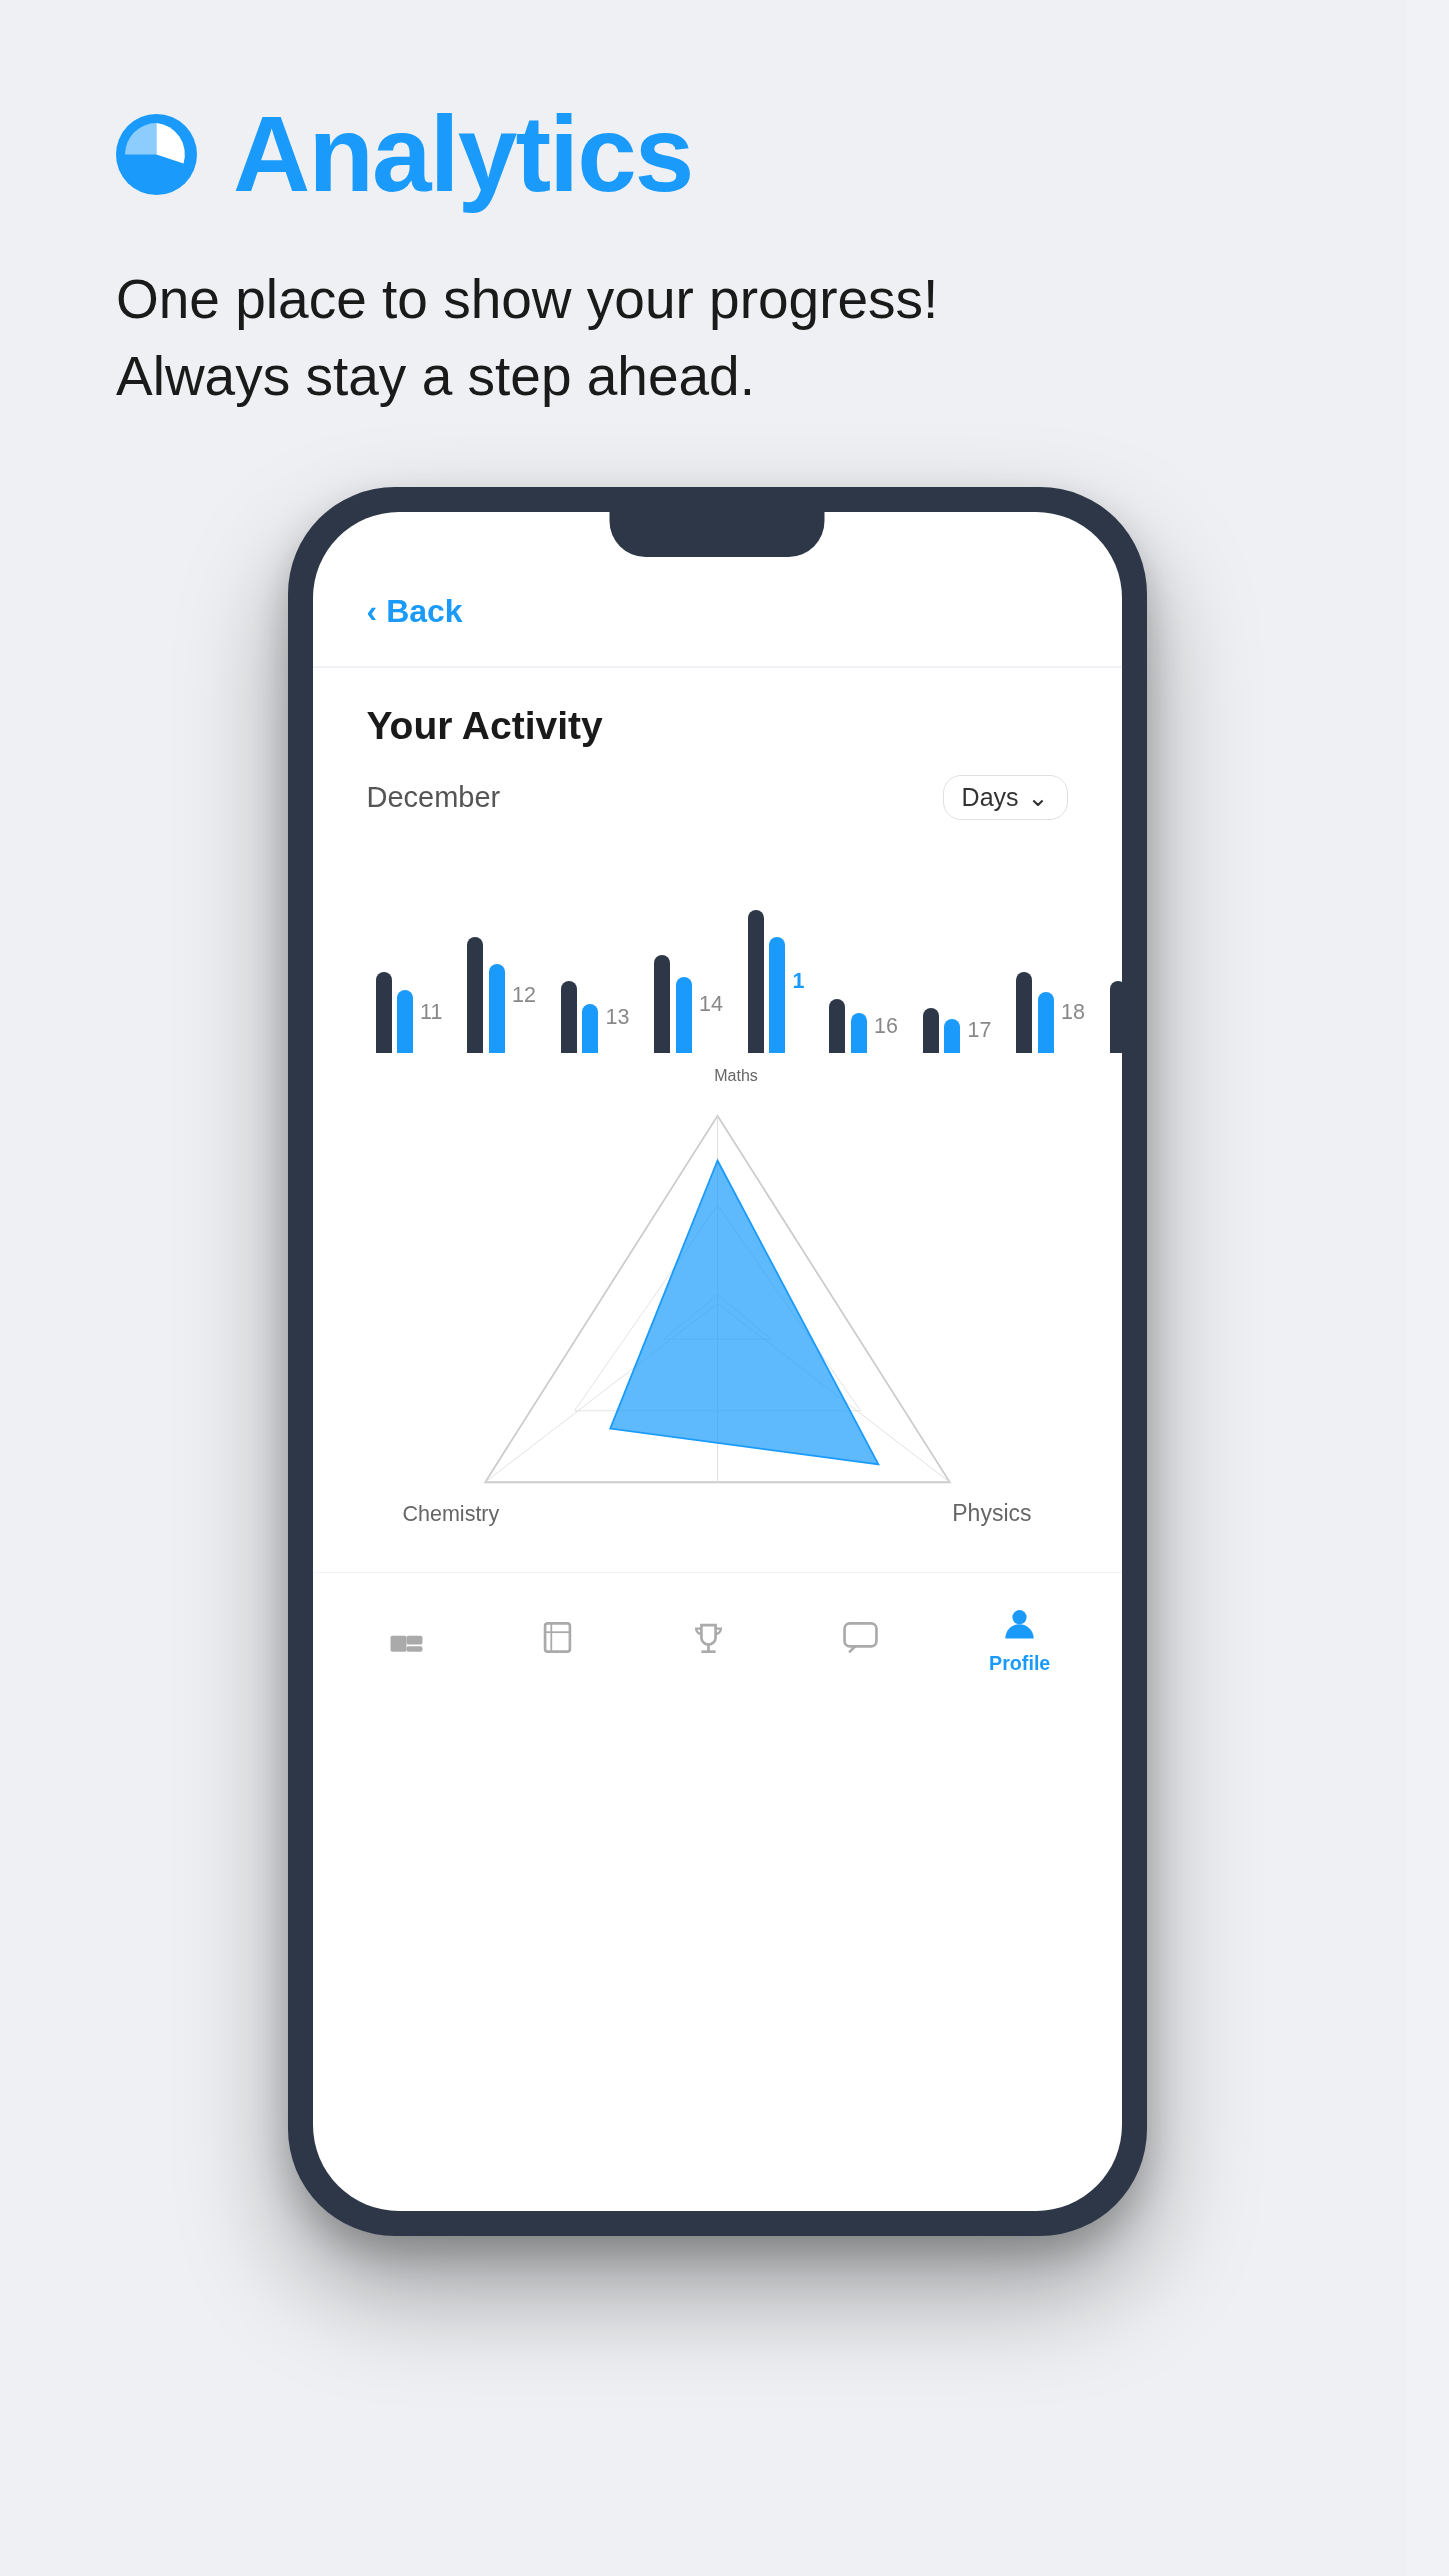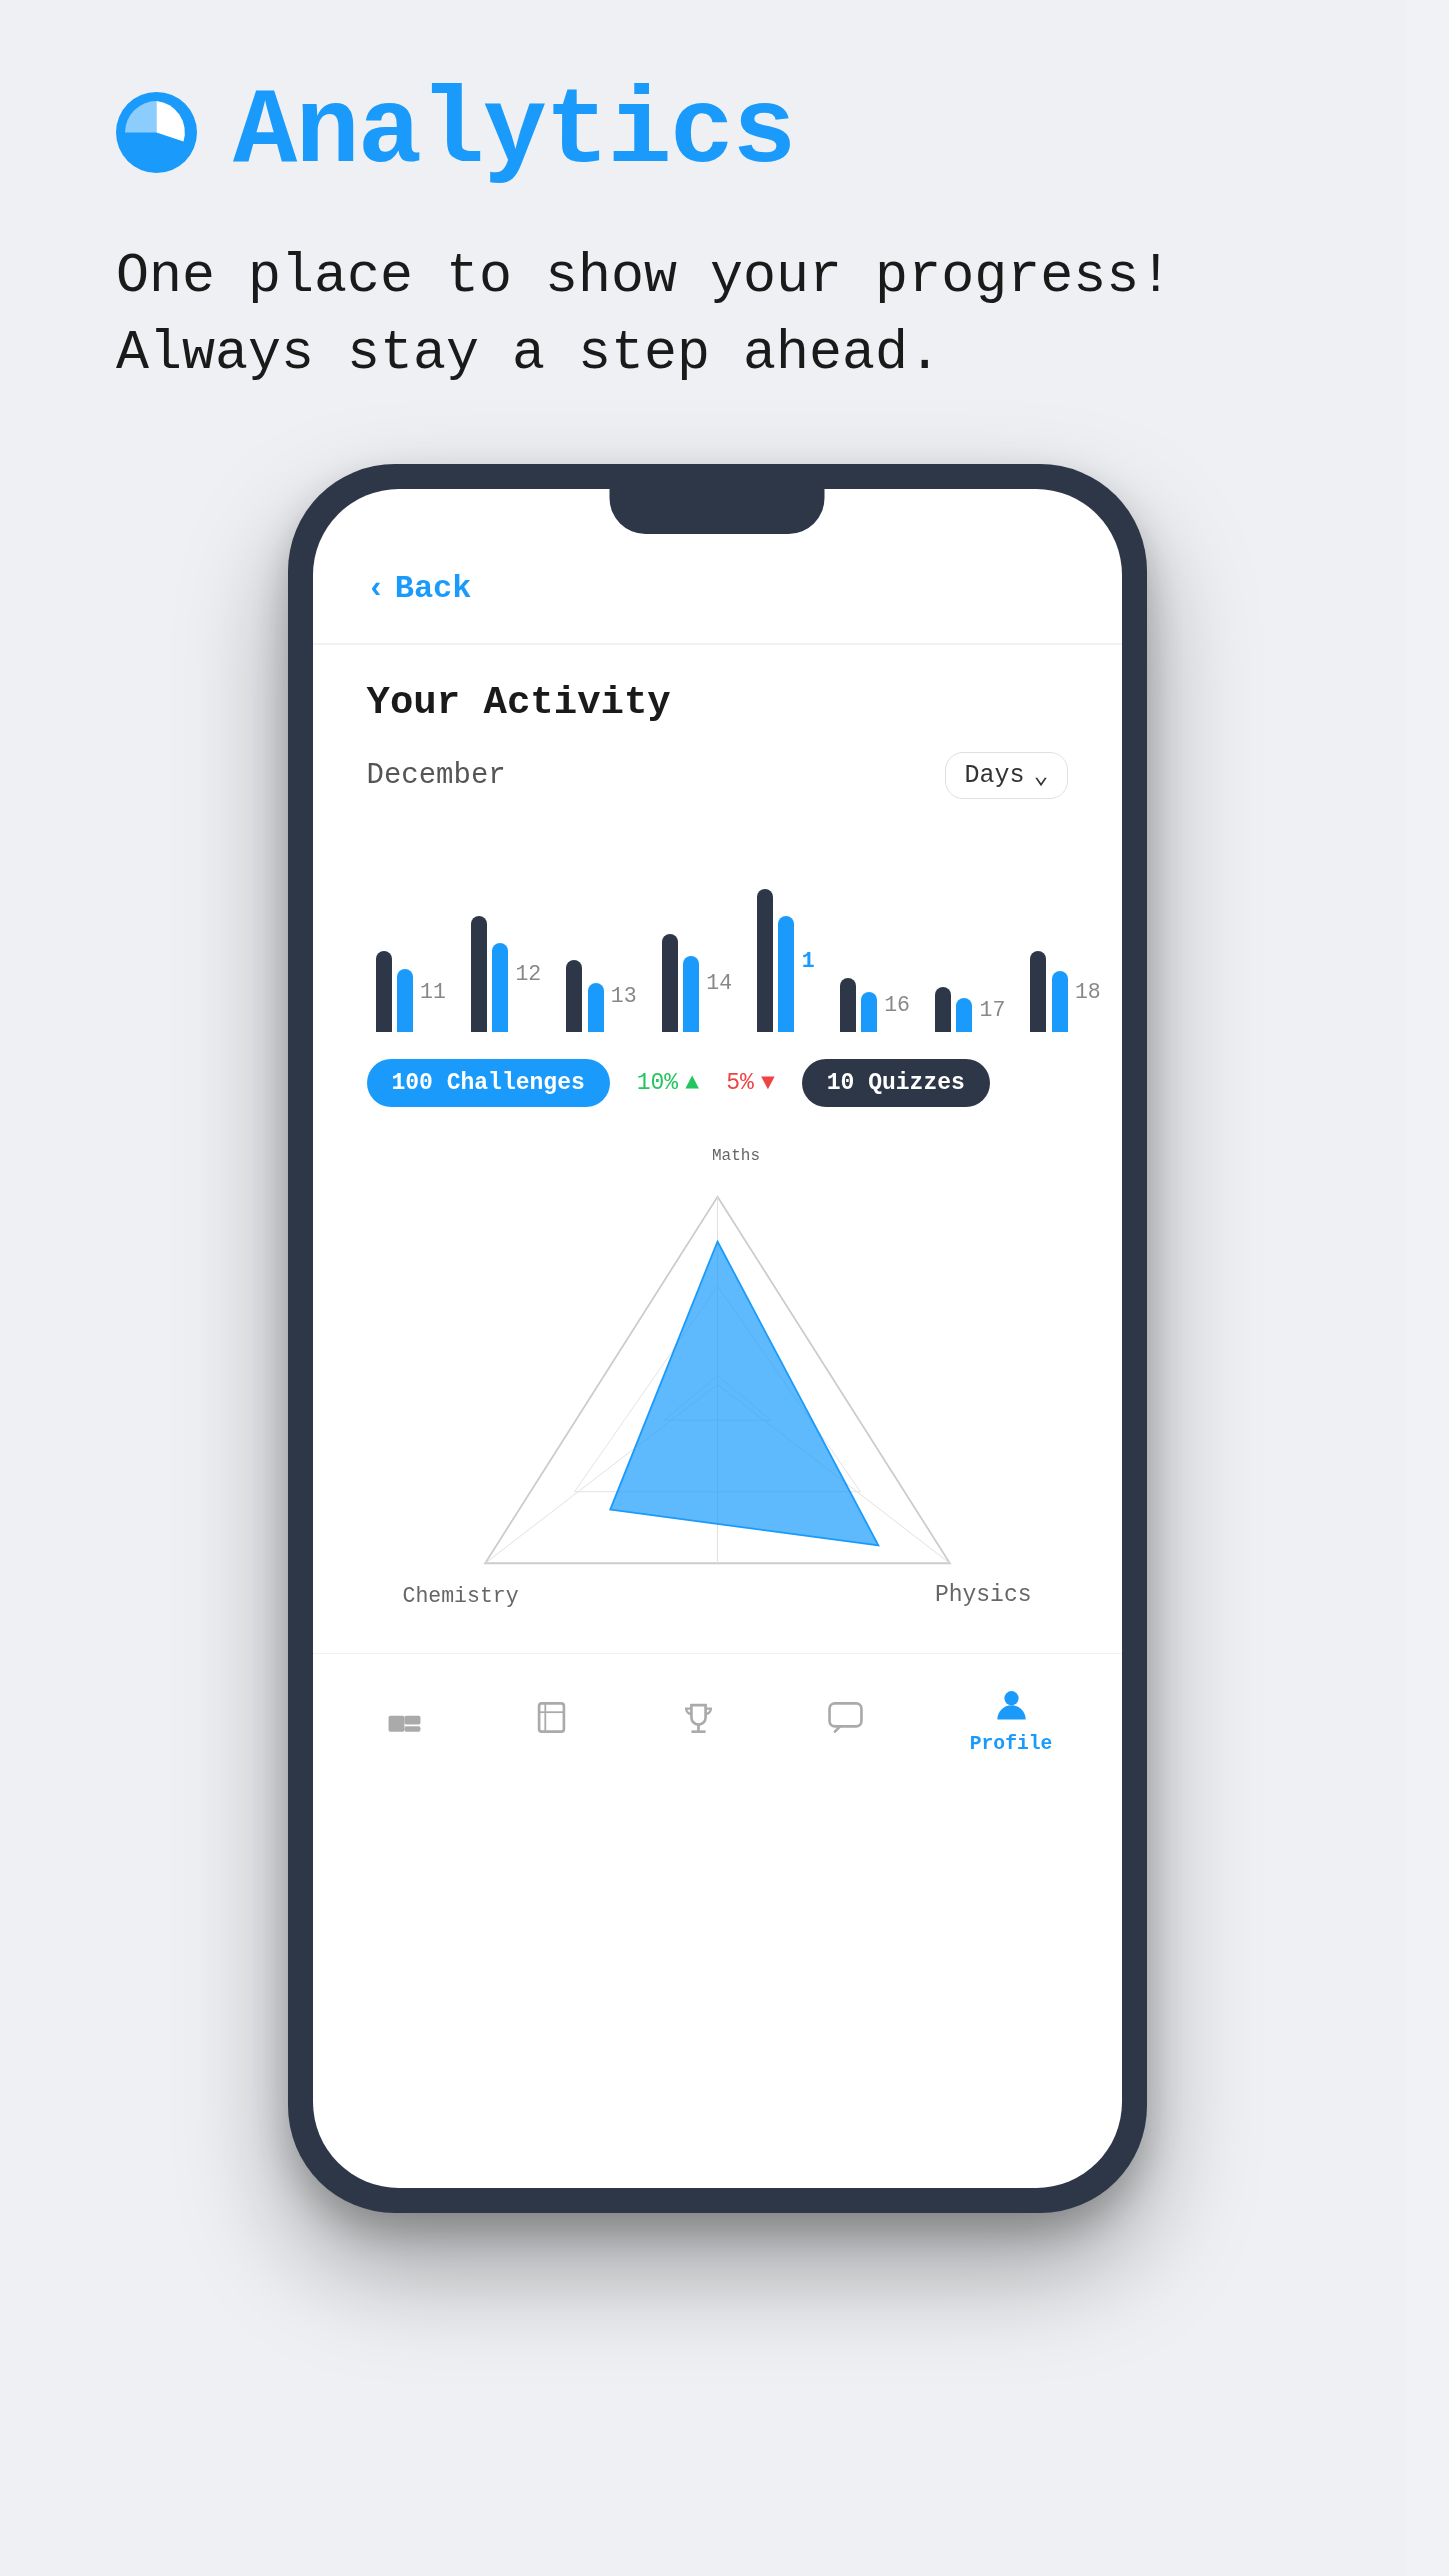--- a/index.html
+++ b/index.html
@@ -10,22 +10,21 @@
       background: #f0f2f5;
       font-family: -apple-system, BlinkMacSystemFont, 'Segoe UI', sans-serif;
       overflow-x: hidden;
     }
 
     .page-wrapper {
       width: 1407px;
       min-height: 2576px;
       background: #eef0f3;
       position: relative;
-      padding: 72px 89px 89px 116px;
-      font-family: Liberation Mono, monospace;
+      padding: 92px 89px 89px 116px;
     }
 
     
     .header-section {
       margin-bottom: 72px;
     }
 
     .title-row {
       display: flex;
       align-items: center;
@@ -416,32 +415,20 @@
               </div>
               <div class="bar-group">
                 <div class="bars-wrapper">
                     <div class="bar bar-dark" style="height:72px"></div>
                     <div class="bar bar-blue" style="height:55px"></div>
                   </div>
                 <span class="bar-label">19</span>
               </div>
             </div>
 
-            <div class="stats-row">
-              <div class="badge-blue">100 Challenges</div>
-              <div class="stat-green">
-                <span>10%</span>
-                <span>▲</span>
-              </div>
-              <div class="stat-red">
-                <span>5%</span>
-                <span>▼</span>
-              </div>
-              <div class="badge-dark">10 Quizzes</div>
-            </div>
           </div>
 
           <div class="brain-section">
 
             <div class="radar-container">
               <span class="radar-label-top">Maths</span>
               <svg width="537" height="429" viewBox="0 0 600 480">
 
                 <polygon points="300,30 560,440 40,440" fill="none" stroke="#ccc" stroke-width="2"></polygon>
 

